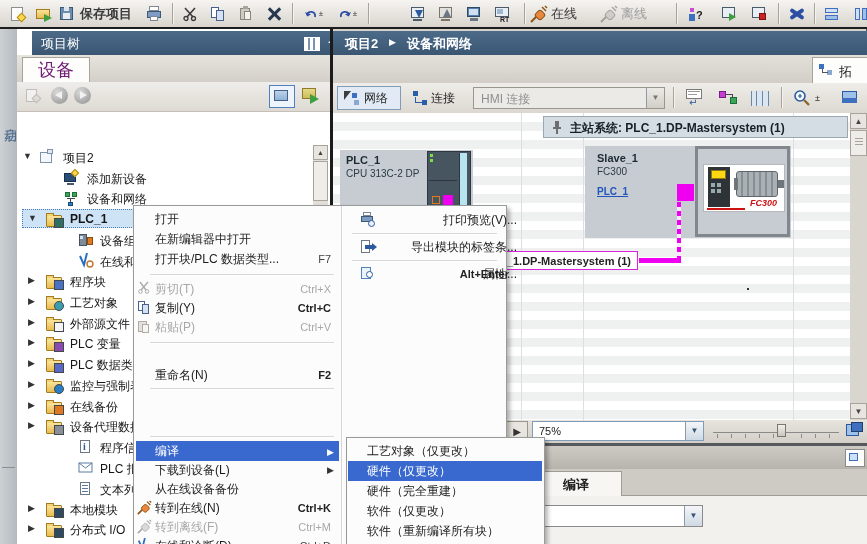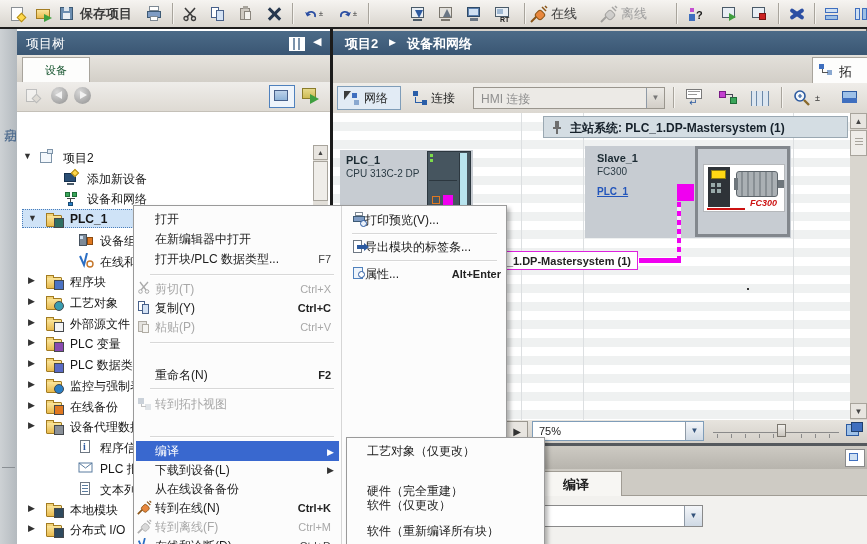--- a/index.html
+++ b/index.html
@@ -21,21 +21,21 @@
   .exp{position:absolute;top:4px;font-size:9px;color:#333;line-height:10px;}
   .tl{position:absolute;top:3px;font-size:12px;color:#161616;white-space:nowrap;}
   .ti{position:absolute;top:2px;width:16px;height:16px;}
   .fol{position:absolute;left:0;top:4px;width:14px;height:10px;background:linear-gradient(#fae49a,#e9bb4e);border:1px solid #a37c22;border-radius:1px;}
   .fol:before{content:"";position:absolute;left:-1px;top:-3px;width:6px;height:2px;background:#f2d377;border:1px solid #a37c22;border-bottom:none;}
   .bdg{position:absolute;right:-2px;bottom:-1px;width:8px;height:8px;border:1px solid #44484c;}
   
   #cmenu{left:133px;top:205px;width:372px;height:345px;background:#fcfcfc;border:1px solid #9a9a9a;box-shadow:3px 3px 4px rgba(0,0,0,.28);z-index:50;}
   #cmenu .coldiv{position:absolute;left:207px;top:0;width:1px;height:100%;background:#d6d6d6;}
   .mi{position:absolute;left:2px;width:203px;height:19px;box-sizing:border-box;padding-left:19px;font-size:12px;color:#1c1c1c;line-height:19px;white-space:nowrap;}
-  .mi2{position:absolute;left:214px;width:161px;height:19px;box-sizing:border-box;padding-left:17px;font-size:12px;color:#1c1c1c;line-height:19px;white-space:nowrap;}
+  .mi2{position:absolute;left:222px;width:161px;height:19px;box-sizing:border-box;padding-left:17px;font-size:12px;color:#1c1c1c;line-height:19px;white-space:nowrap;text-align:right;}
   .mi .k,.mi2 .k{position:absolute;right:8px;font-size:11px;color:#444;}
   .mi.dis,.mi.dis .k,.mi2.dis,.mi2.dis .k{color:#a8a8a8;}
   .mi.hl{background:#3968cf;color:#fff;}
   .mi.hl .k,.mi.hl .sub{color:#fff;}
   .mi .sub{position:absolute;right:5px;top:0;font-size:9px;color:#333;}
   .mi .mic,.mi2 .mic{position:absolute;left:1px;top:1px;width:16px;height:16px;}
   .mi2 .mic{left:4px;}
   .msep{position:absolute;left:16px;width:184px;height:1px;background:#d8d8d8;border-bottom:1px solid #fff;}
   .msep2{position:absolute;left:218px;width:145px;height:1px;background:#d8d8d8;border-bottom:1px solid #fff;}
   
@@ -221,28 +221,28 @@
     </div>
   </div>
   <div class="abs" style="left:0;top:27px;width:867px;height:2px;background:#1d1d1d;"></div>
 
   <div class="abs" style="left:0;top:29px;width:17px;height:515px;background:linear-gradient(90deg,#cdd1d4,#b4babf);border-right:1px solid #8a8f94;">
     <div style="position:absolute;left:1px;top:88px;writing-mode:vertical-rl;font-size:13px;color:#4f6c8f;letter-spacing:2px;">启动</div>
     <div class="abs" style="left:2px;top:438px;width:13px;height:1px;background:#8a8f94;"></div>
   </div>
 
   <div class="abs" style="left:17px;top:29px;width:313px;height:515px;background:#ffffff;">
-    <div class="abs dkhdr" style="left:0;top:2px;width:313px;height:24px;">
+    <div class="abs dkhdr" style="left:15px;top:2px;width:313px;height:24px;">
       <span style="position:absolute;left:9px;top:4px;font-size:13px;">项目树</span>
       <span class="mic" style="position:absolute;left:272px;top:6px;width:14px;height:12px;border:1px solid #fff;background:linear-gradient(90deg,#fff 0 3px,#7b93ab 3px 5px,#fff 5px 8px,#7b93ab 8px 10px,#fff 10px 13px);"></span>
       <span style="position:absolute;left:296px;top:4px;color:#fff;font-size:11px;">◀</span>
     </div>
     <div class="abs" style="left:0;top:26px;width:313px;height:27px;background:linear-gradient(#e7e4de,#d3cfc8);border-bottom:1px solid #a8a49c;">
       <div style="position:absolute;left:5px;top:2px;width:66px;height:25px;background:#fdfdfc;border:1px solid #a8a49c;border-bottom:none;text-align:center;">
-        <span style="font-size:11px;color:#14532d;line-height:25px;">设备</span>
+        <span style="font-size:18px;color:#701a75;line-height:25px;">设备</span>
       </div>
     </div>
     <div class="abs" style="left:0;top:53px;width:313px;height:29px;background:linear-gradient(#efedea,#dedad3);border-bottom:1px solid #c4c0b8;">
       <span class="mic" style="position:absolute;left:8px;top:5px;width:16px;height:16px;opacity:.45;">
         <span class="box" style="left:1px;top:2px;width:11px;height:13px;background:#fff;border:1px solid #8a8f94;"></span>
         <span class="box" style="left:8px;top:8px;width:7px;height:7px;background:#d8d4cc;border:1px solid #8a8f94;transform:rotate(45deg);"></span>
       </span>
       <span class="mic" style="position:absolute;left:34px;top:5px;width:17px;height:17px;border-radius:50%;background:radial-gradient(circle at 35% 30%,#d8d8d8,#909090);">
         <span class="box" style="left:4px;top:4px;width:0;height:0;border-right:7px solid #f2f2f2;border-top:4.5px solid transparent;border-bottom:4.5px solid transparent;"></span>
       </span>
@@ -664,29 +664,20 @@
     <div class="mi" style="top:93px;">
       <span class="mic">
         <span class="box" style="left:1px;top:1px;width:7px;height:10px;background:#fff;border:1px solid #47608a;"></span>
         <span class="box" style="left:5px;top:4px;width:7px;height:10px;background:#d4e2f4;border:1px solid #47608a;"></span>
       </span>
       <span>复制(Y)</span><span class="k" style="color:#222;font-weight:bold;">Ctrl+C</span>
     </div>
     <div class="msep" style="top:136px;"></div>
     <div class="mi" style="top:160px;"><span>重命名(N)</span><span class="k" style="color:#222;font-weight:bold;">F2</span></div>
     <div class="msep" style="top:182px;"></div>
-    <div class="mi dis" style="top:189px;">
-      <span class="mic" style="opacity:.5;">
-        <span class="box" style="left:1px;top:2px;width:6px;height:6px;background:#9aa8b8;"></span>
-        <span class="box" style="left:8px;top:8px;width:6px;height:6px;background:#c4ccd4;"></span>
-        <span class="box" style="left:4px;top:8px;width:1px;height:3px;background:#888;"></span>
-        <span class="box" style="left:4px;top:10px;width:5px;height:1px;background:#888;"></span>
-      </span>
-      <span>转到拓扑视图</span>
-    </div>
     <div class="msep" style="top:230px;"></div>
     <div class="mi hl" style="top:235px;height:20px;line-height:20px;"><span>编译</span><span class="sub" style="top:1px;">▶</span></div>
     <div class="mi" style="top:255px;"><span>下载到设备(L)</span><span class="sub">▶</span></div>
     <div class="mi" style="top:274px;"><span>从在线设备备份</span></div>
     <div class="mi" style="top:293px;">
       <span class="mic">
         <svg width="15" height="15" viewBox="0 0 18 18">
             <path d="M1 17l6-6" stroke="#8a5416" stroke-width="2"></path>
             <rect x="6" y="6" width="8" height="8" rx="2.5" transform="rotate(45 10 10)" fill="#e8873d" stroke="#8a5416"></rect>
             <path d="M12 2l4 4M15 1l2 2" stroke="#8a5416" stroke-width="1.5"></path>
@@ -736,18 +727,19 @@
       <span class="mic">
         <span class="box" style="left:1px;top:1px;width:10px;height:12px;background:#eef4fb;border:1px solid #4f81bd;"></span>
         <span class="box" style="left:6px;top:5px;width:7px;height:7px;border-radius:50%;border:1.5px solid #2c5aa0;background:#fff;"></span>
       </span>
       <span>属性...</span><span class="k" style="color:#222;font-weight:bold;">Alt+Enter</span>
     </div>
   </div>
 
   <div class="abs" id="smenu">
     <div class="smi" style="top:3px;"><span>工艺对象（仅更改）</span></div>
+    <div class="smi hl" style="top:23px;"><span>硬件（仅更改）</span></div>
     <div class="smi" style="top:43px;"><span>硬件（完全重建）</span></div>
-    <div class="smi" style="top:57px;"><span>软件（仅更改）</span></div>
+    <div class="smi" style="top:63px;"><span>软件（仅更改）</span></div>
     <div class="smi" style="top:83px;"><span>软件（重新编译所有块）</span></div>
   </div>
 
 </div>
 
 </body></html>

